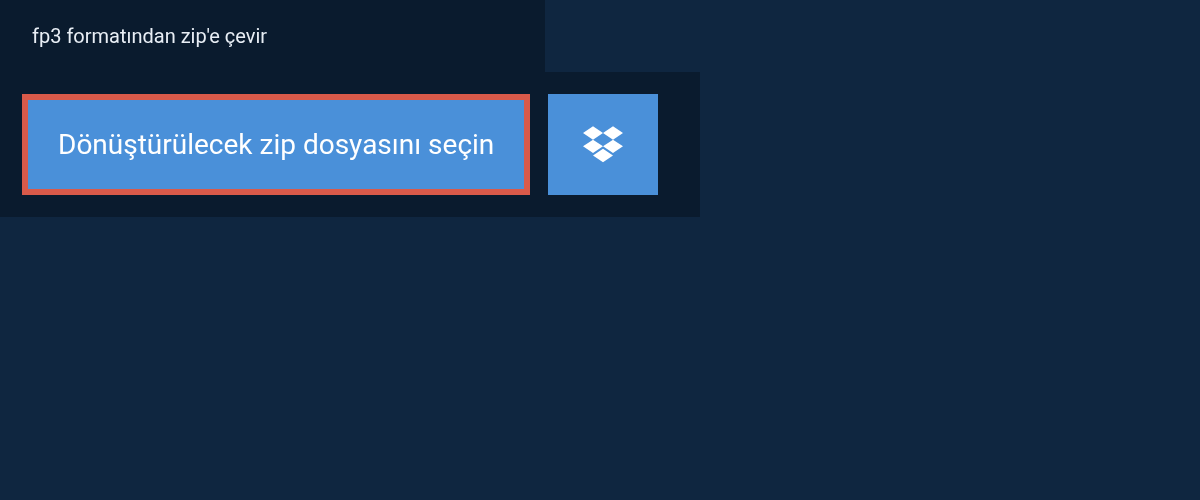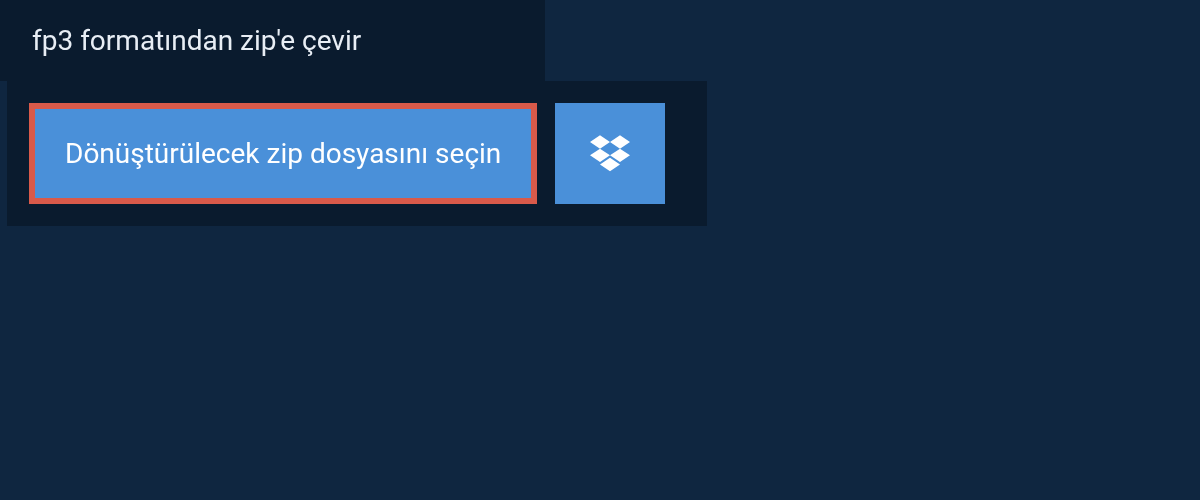--- a/index.html
+++ b/index.html
@@ -10,34 +10,33 @@
     body {
       width: 1200px;
       height: 500px;
       background: #0f2640;
       font-family: -apple-system, BlinkMacSystemFont, "Segoe UI", Roboto, Helvetica, Arial, sans-serif;
       overflow: hidden;
     }
     .header-tab {
       background: #0a1b2e;
       color: #e8eef5;
-      font-size: 28px;
+      font-size: 20px;
       font-weight: 400;
       padding: 24px 32px;
       width: 545px;
       display: inline-block;
     }
     .content-panel {
       background: #0a1b2e;
       padding: 22px;
       width: 700px;
       display: flex;
       gap: 18px;
       align-items: stretch;
-      margin-left: 7px;
     }
     .choose-file-btn {
       background: #4a90d9;
       border: 6px solid #d95a4a;
       color: #ffffff;
       font-size: 28px;
       font-weight: 400;
       padding: 28px 30px;
       cursor: pointer;
       text-align: center;

